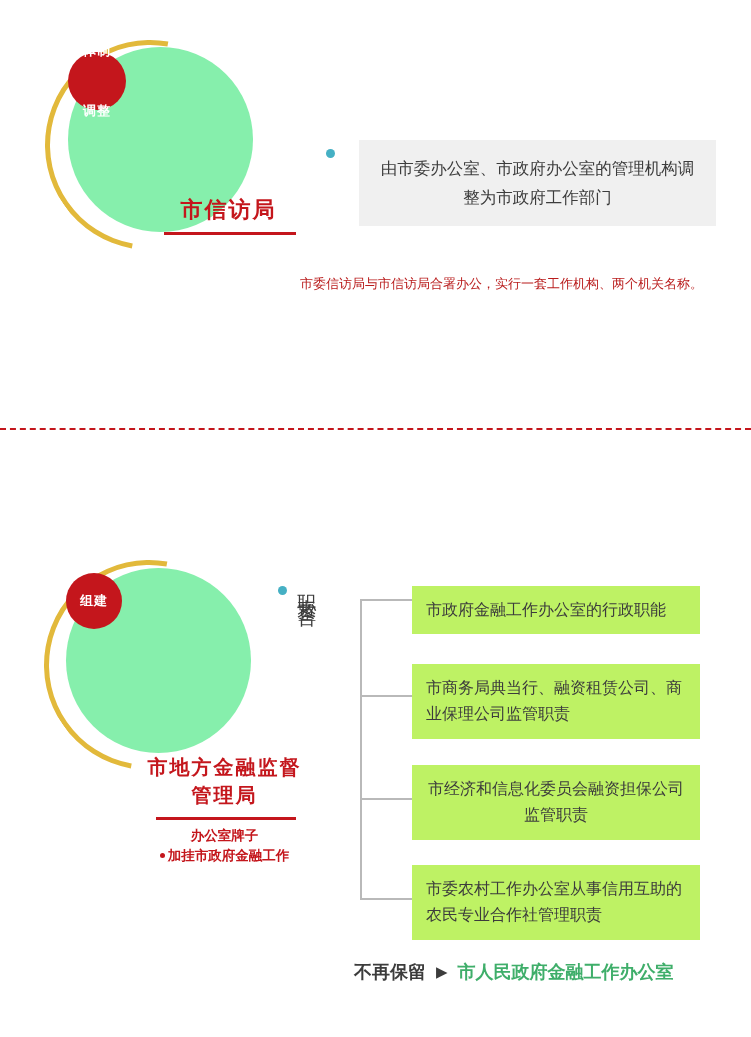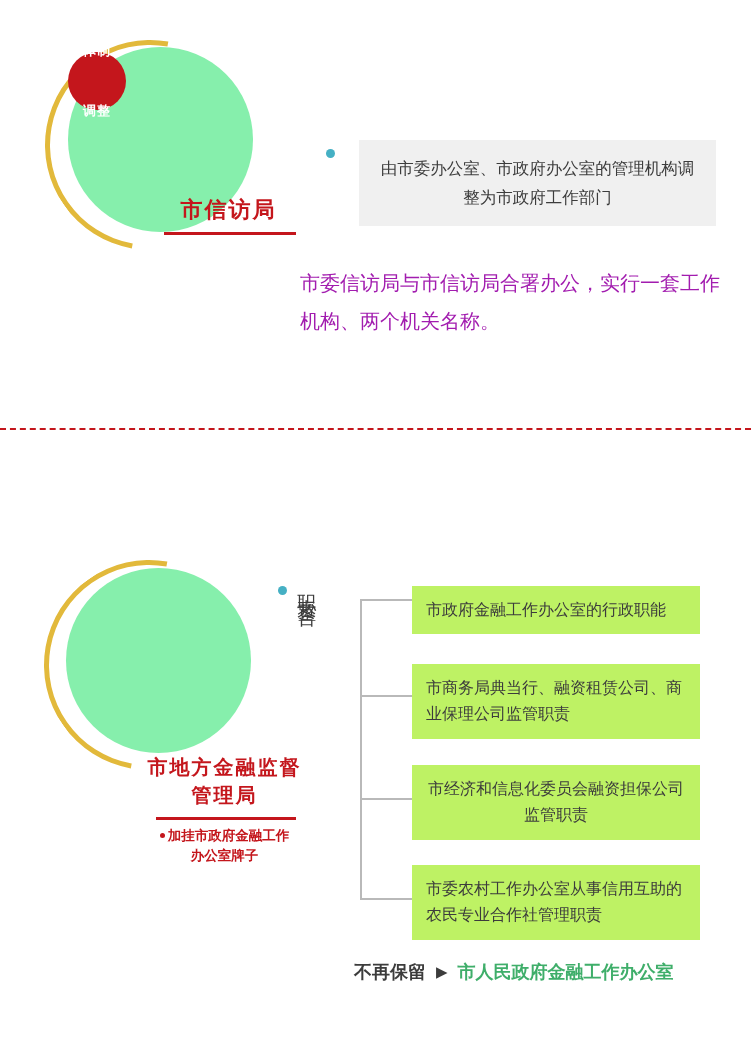--- a/index.html
+++ b/index.html
@@ -126,25 +126,25 @@
   }
   #s1-box {
     margin-left: 24px;
     width: 360px;
     text-align: center;
   }
 
   #s1-note {
     position: absolute;
     left: 300px;
-    top: 264px;
+    top: 272px;
     width: 420px;
-    font-size: 20px;
+    font-size: 13px;
     line-height: 1.9;
-    color: #a21caf;
+    color: #b91c1c;
   }
 
   
   #divider {
     position: absolute;
     left: 0;
     top: 428px;
     width: 751px;
     height: 0;
     border-top: 2px dashed #c4161c;
@@ -316,24 +316,25 @@
 <div id="section-two">
 
   <div id="s2-arc" class="arc"></div>
   <div id="s2-circle" class="big-circle">
     <div class="circle-title" id="s2-title">
       <div>市地方金融监督</div>
       <div>管理局</div>
     </div>
     <div class="title-underline" id="s2-underline"></div>
     <div id="s2-sub">
+      <div>办公室牌子</div>
       <div><span class="small-dot"></span><span>加挂市政府金融工作</span></div>
-      <div>办公室牌子</div>
     </div>
   </div>
+  <div id="s2-badge" class="badge">组建</div>
 
   <div id="s2-vert-label">
     <span class="bullet-dot"></span>
     <div id="s2-vert-text">职责整合</div>
   </div>
 
   <div id="tree">
     <div class="tree-trunk"></div>
     <div class="tree-branch" style="top:19px;"></div>
     <div class="tree-branch" style="top:115px;"></div>

